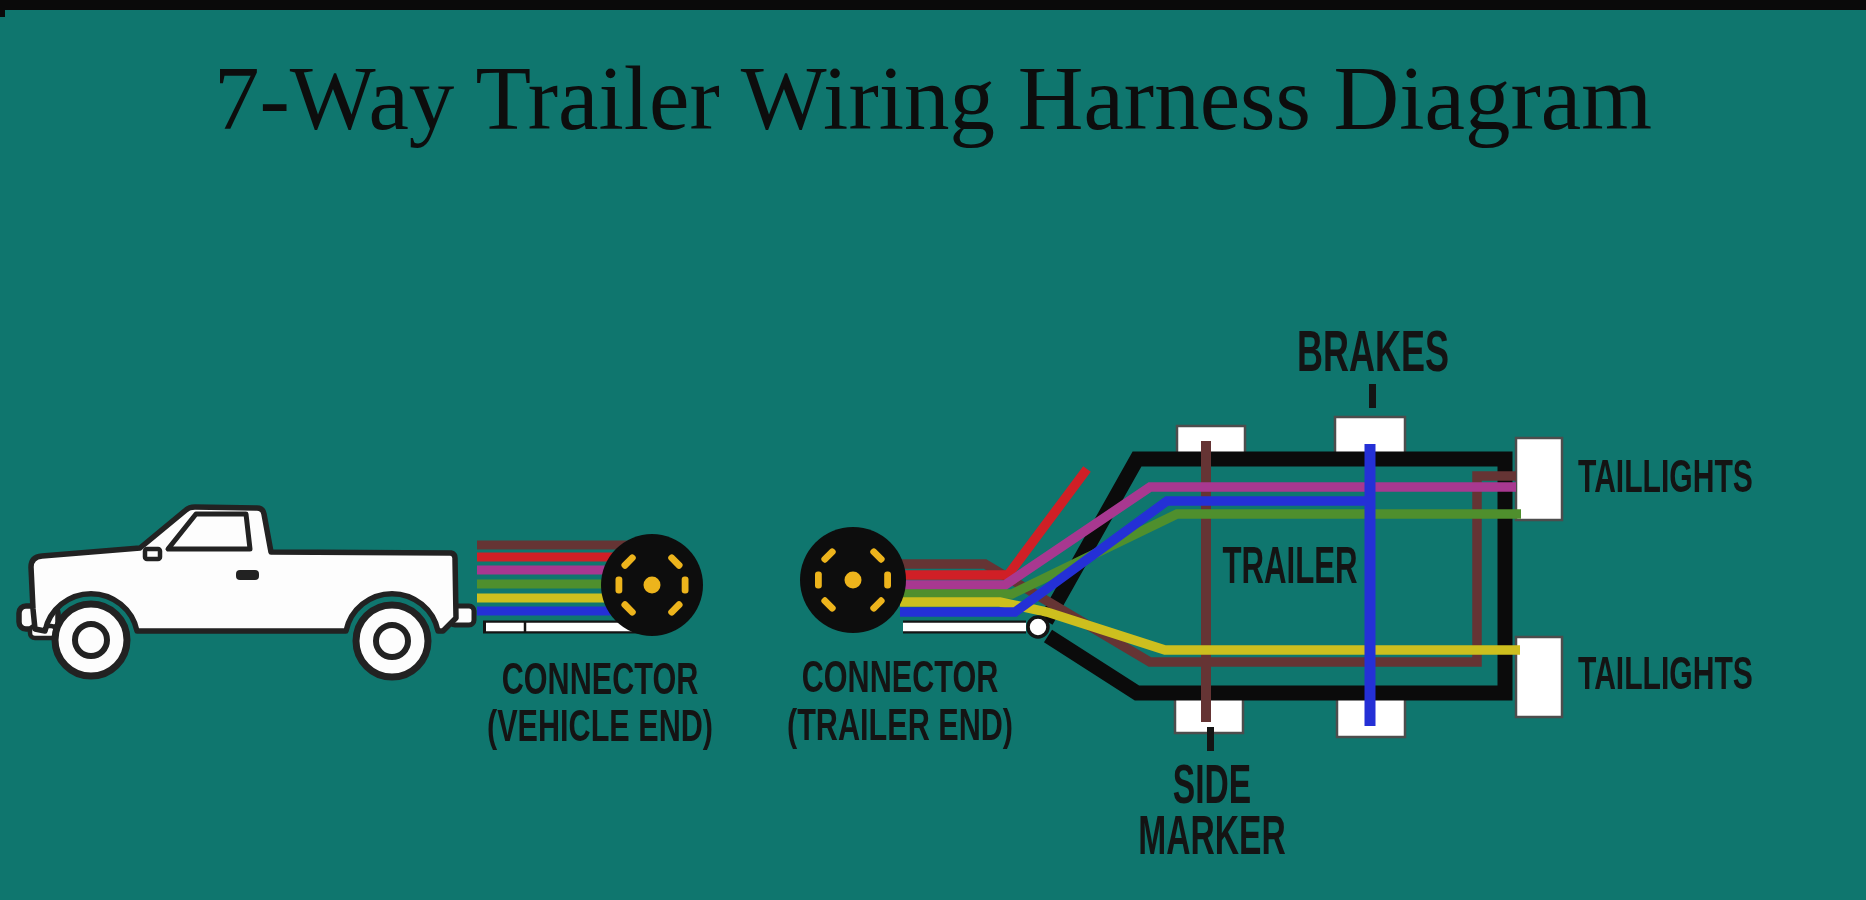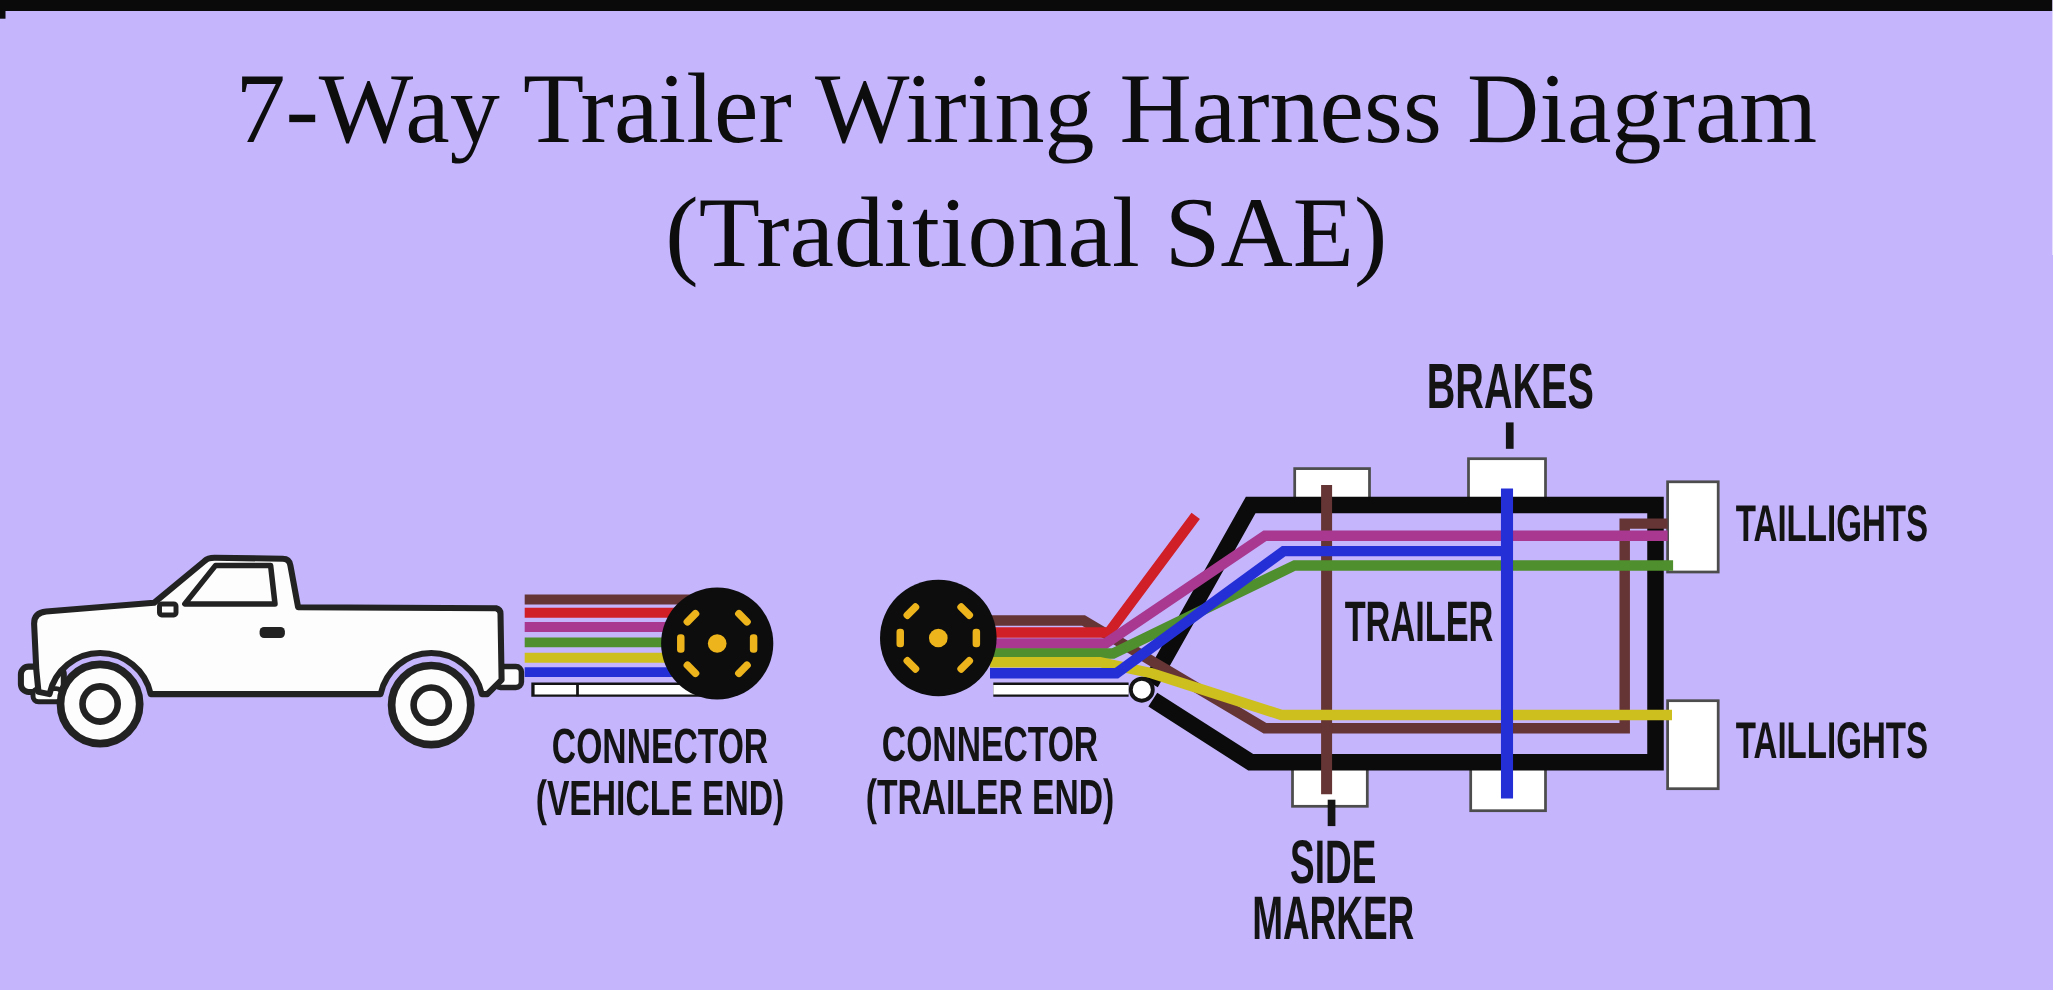--- a/index.html
+++ b/index.html
@@ -1,37 +1,36 @@
 <!DOCTYPE html>
 <html><head>
 <meta charset="utf-8">
 <style>
   html,body{margin:0;padding:0;background:#ffffff;}
-  #stage{position:relative;width:1866px;height:900px;background:#c4b5fd;overflow:hidden;
+  #stage{position:relative;width:1866px;height:900px;background:#0f766e;overflow:hidden;
          font-family:"Liberation Sans",sans-serif;}
   .letterbox{position:absolute;background:#0a0a0a;}
   #top-bar{left:0;top:0;width:1866px;height:10px;}
   #left-notch{left:0;top:0;width:5px;height:17px;}
   .title-wrap{position:absolute;top:42px;left:0;width:100%;text-align:center;
               font-family:"Liberation Serif",serif;color:#0d0d0d;}
   .title-line{line-height:113px;font-size:91px;white-space:nowrap;}
   svg text{font-family:"Liberation Sans",sans-serif;font-weight:bold;}
   #diagram{position:absolute;left:0;top:0;}
 </style>
 </head>
 <body>
 
 <div id="stage">
 
   <div id="top-bar" class="letterbox"></div>
   <div id="left-notch" class="letterbox"></div>
 
   <div class="title-wrap">
     <div class="title-line">7-Way Trailer Wiring Harness Diagram</div>
-    <div class="title-line">(Traditional SAE)</div>
   </div>
 
   <svg id="diagram" width="1866" height="900" viewBox="0 0 1866 900">
 
     <g fill="none" stroke-linejoin="round" stroke-linecap="round">
       <rect x="19" y="606" width="39" height="23" rx="7" stroke-width="5.5" stroke="#222222" fill="#fdfdfd"></rect>
       <rect x="30" y="626" width="26" height="12" rx="5" stroke-width="4.5" stroke="#222222" fill="#fdfdfd"></rect>
       <rect x="450" y="606" width="24" height="19" rx="5" stroke-width="5" stroke="#222222" fill="#fdfdfd"></rect>
       <path d="M33,609 L31,567 Q31,557 42,556 L140,548 L186,510 Q189,507 195,507 L257,508 Q263,508 264,514 L271,552 L451,553 Q455,554 455,558 L456,618 L443,631 L438,631 A47 47 0 0 0 346,631 L137,631 A47 47 0 0 0 45,631 L35,629 Z" stroke-width="5.5" stroke="#222222" fill="#fdfdfd"></path>
       <path d="M196,514 L168,549 L250,549 L246,514 Z" stroke-width="5" stroke="#222222"></path>

